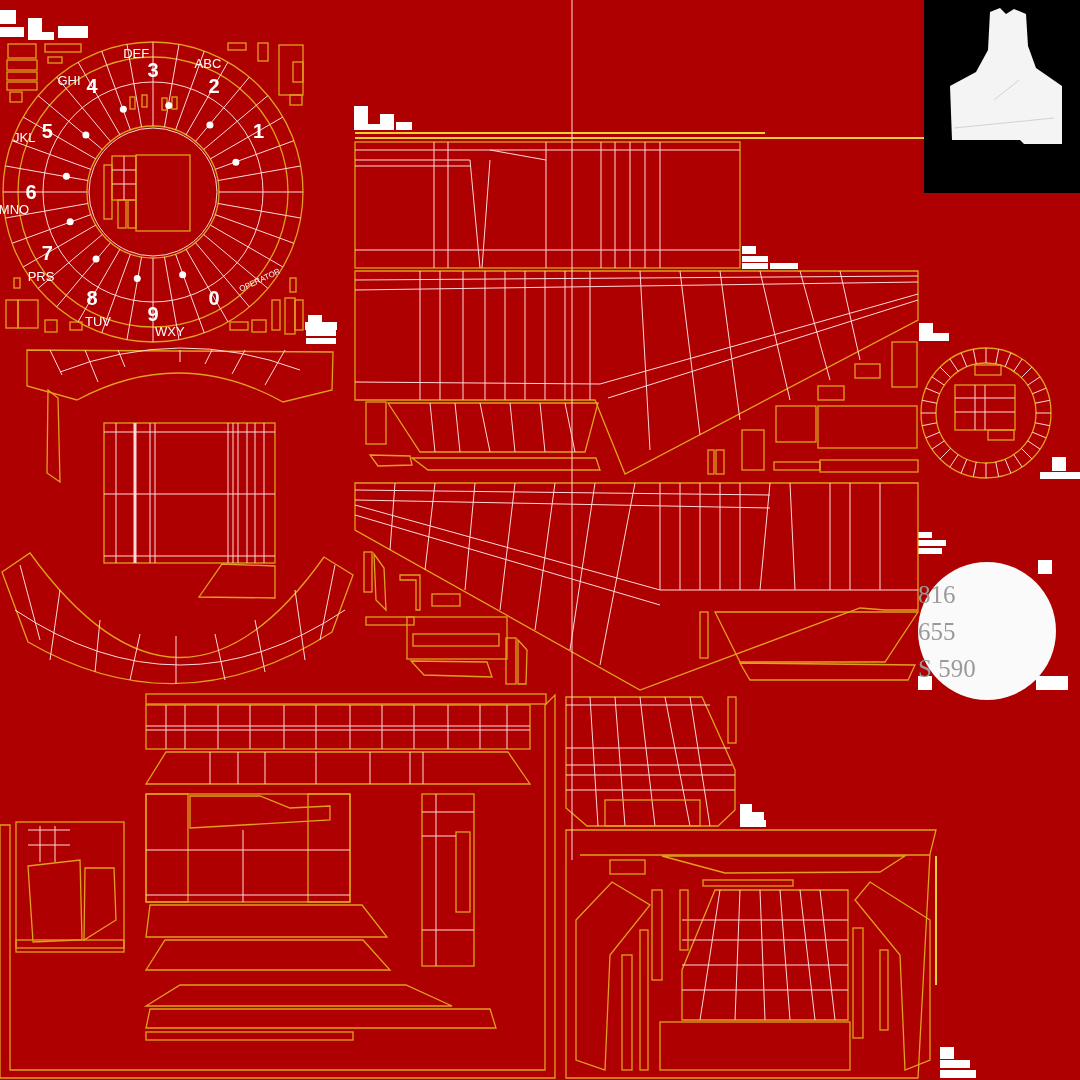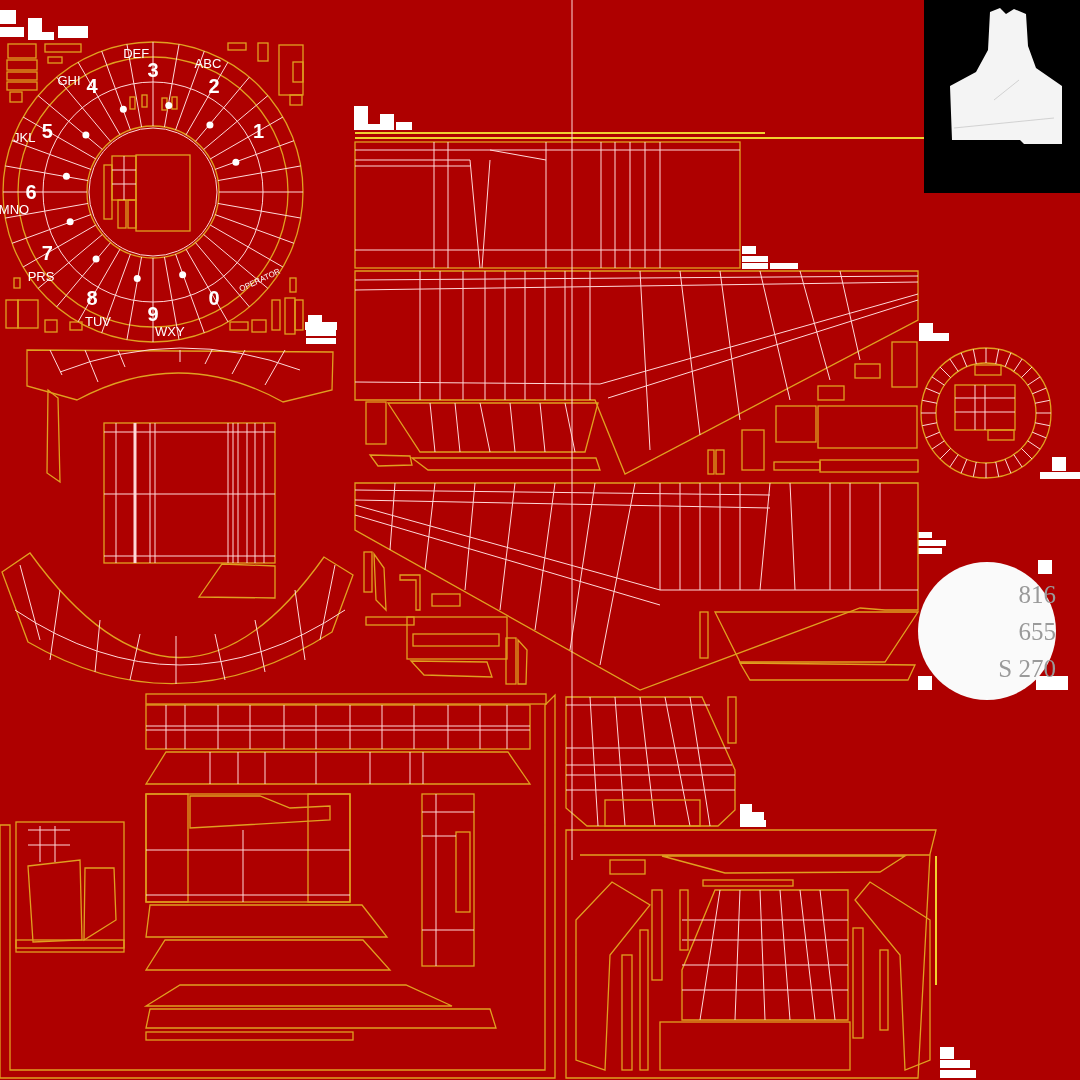--- a/index.html
+++ b/index.html
@@ -6,21 +6,21 @@
   #canvas{position:relative;width:1080px;height:1080px;background:#ae0000;overflow:hidden;font-family:"Liberation Sans",sans-serif;}
   svg{position:absolute;left:0;top:0;}
   .y{fill:none;stroke:#e0a020;stroke-width:1.3;}
   .yb{fill:none;stroke:#f0d030;stroke-width:2;}
   .w{fill:none;stroke:#ffd8d8;stroke-width:1;}
   .dial-num{fill:#fff;font-family:"Liberation Sans",sans-serif;font-size:20px;font-weight:bold;text-anchor:middle;}
   .dial-let{fill:#fff;font-family:"Liberation Sans",sans-serif;font-size:13px;text-anchor:middle;}
   .op{fill:#fff;font-family:"Liberation Sans",sans-serif;font-size:8px;}
   .swatch{fill:#fff;}
   #thumb{position:absolute;left:924px;top:0;width:156px;height:193px;background:#000;}
-  #label-disc{position:absolute;left:918px;top:562px;width:138px;height:138px;border-radius:50%;background:#fafafa;display:flex;flex-direction:column;align-items:flex-end;justify-content:center;}
+  #label-disc{position:absolute;left:918px;top:562px;width:138px;height:138px;border-radius:50%;background:#fafafa;display:flex;flex-direction:column;align-items:flex-start;justify-content:center;}
   #label-disc span{font-family:"Liberation Serif",serif;font-size:25px;color:#9a9a9a;line-height:37px;}
 </style>
 </head>
 <body>
 
 <div id="canvas">
 <svg width="1080" height="1080" viewBox="0 0 1080 1080">
 
   <g>
     <rect class="swatch" x="0" y="10" width="16" height="14"></rect>
@@ -521,15 +521,15 @@
 <div id="thumb">
   <svg width="156" height="193" viewBox="0 0 156 193">
     <path d="M66 12 L76 8 L82 14 L90 9 L102 14 L104 46 L112 68 L138 86 L138 144 L100 144 L96 140 L28 140 L26 86 L52 72 L64 50 Z" fill="#f4f4f4"></path>
     <path d="M30 128 L130 118 M70 100 L95 80" stroke="#bbb" stroke-width="0.6" fill="none"></path>
   </svg>
 </div>
 
 <div id="label-disc">
   <span>816</span>
   <span>655</span>
-  <span>S 270</span>
+  <span>S 590</span>
 </div>
 </div>
 
 </body></html>

